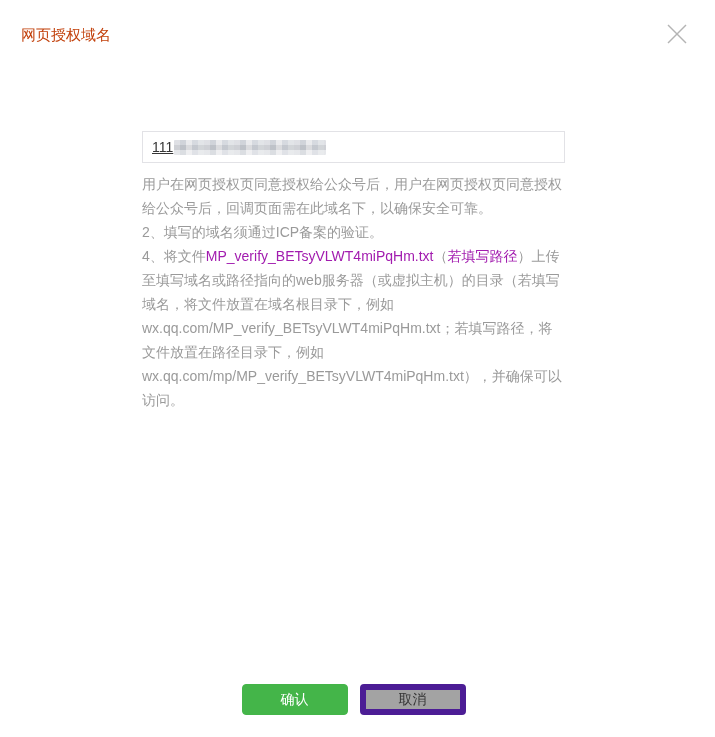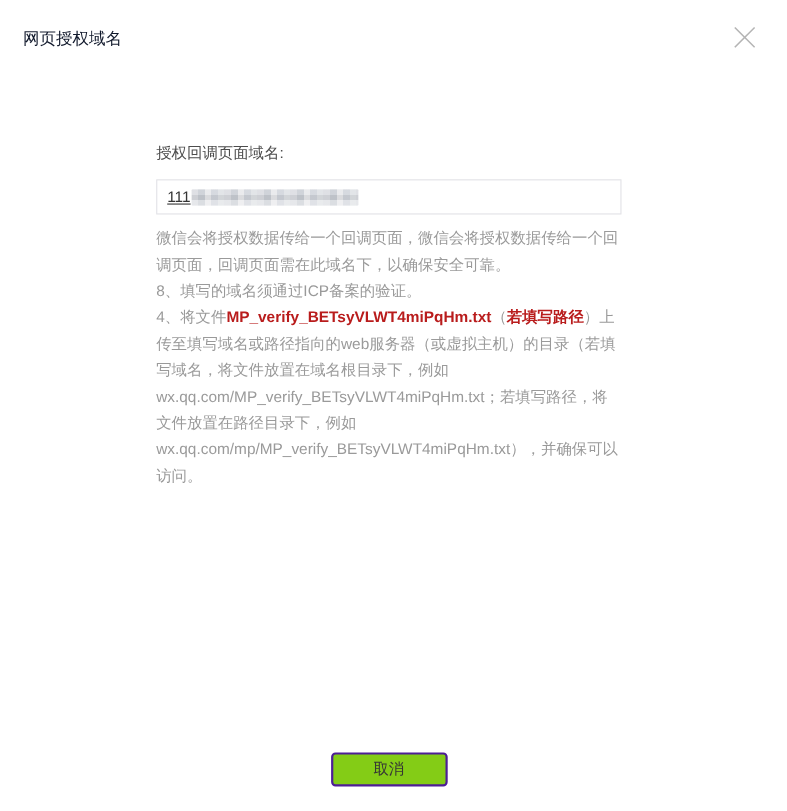--- a/index.html
+++ b/index.html
@@ -7,21 +7,21 @@
     width: 715px; height: 737px;
     background: #ffffff;
     font-family: "Liberation Sans", "DejaVu Sans", sans-serif;
     position: relative;
     overflow: hidden;
   }
   .dialog { position: absolute; inset: 0; background: #fff; }
 
   .dialog-title {
     position: absolute; left: 21px; top: 26px;
-    font-size: 15px; color: #0f172a;
+    font-size: 15px; color: #c2410c;
   }
   .close-btn {
     position: absolute; right: 26px; top: 22px;
     width: 24px; height: 24px;
     cursor: pointer;
     display: flex; align-items: center; justify-content: center;
   }
   .close-btn svg { display: block; }
 
   .content {
@@ -54,78 +54,77 @@
     border-radius: 1px;
   }
 
   .desc {
     margin-top: 9px;
     font-size: 14px; line-height: 24px;
     color: #9a9a9a;
   }
   .desc p { margin: 0; }
   .green-link {
-    color: #b91c1c;
+    color: #a21caf;
     cursor: pointer;
     text-decoration: none;
-    font-weight: bold;
   }
 
   .btn-row {
     position: absolute; left: 142px; top: 684px; width: 423px;
     display: flex; justify-content: center; gap: 12px;
   }
   .btn {
     min-width: 106px; height: 31px;
     font-size: 14px;
     border-radius: 4px;
     cursor: pointer;
     display: inline-flex; align-items: center; justify-content: center;
     padding: 0 30px;
     font-family: "Liberation Sans", "DejaVu Sans", sans-serif;
   }
   .btn-confirm {
     background: #44b549; color: #ffffff;
     border: 1px solid #44b549;
   }
   .btn-cancel {
-    background: #84cc16; color: #353535;
-    border: 2px solid #4c1d95;
+    background: #a3a3a3; color: #353535;
+    border: 6px solid #4c1d95;
   }
 </style>
 </head>
 <body>
 
 <div class="dialog">
 
   <div class="dialog-title">网页授权域名</div>
 
   <div class="close-btn">
     <span>
       <svg width="22" height="22" viewBox="0 0 22 22">
         <line x1="2" y1="2" x2="20" y2="20" stroke="#b4b4b4" stroke-width="1.4"></line>
         <line x1="20" y1="2" x2="2" y2="20" stroke="#b4b4b4" stroke-width="1.4"></line>
       </svg>
     </span>
   </div>
 
   <div class="content">
 
-    <div class="field-label">授权回调页面域名:</div>
 
     <div class="domain-input">
       <span class="input-text">111</span>
       <span class="censored-blur"></span>
     </div>
 
     <div class="desc">
-      <p>微信会将授权数据传给一个回调页面，微信会将授权数据传给一个回调页面，回调页面需在此域名下，以确保安全可靠。</p>
-      <p>8、填写的域名须通过ICP备案的验证。</p>
+      <p>用户在网页授权页同意授权给公众号后，用户在网页授权页同意授权给公众号后，回调页面需在此域名下，以确保安全可靠。</p>
+      <p>2、填写的域名须通过ICP备案的验证。</p>
       <p><span>4、将文件</span><span class="green-link">MP_verify_BETsyVLWT4miPqHm.txt</span><span>（</span><span class="green-link">若填写路径</span><span>）</span><span>上传至填写域名或路径指向的web服务器（或虚拟主机）的目录（若填写域名，将文件放置在域名根目录下，例如wx.qq.com/MP_verify_BETsyVLWT4miPqHm.txt；若填写路径，将文件放置在路径目录下，例如wx.qq.com/mp/MP_verify_BETsyVLWT4miPqHm.txt），并确保可以访问。</span></p>
     </div>
 
   </div>
 
   <div class="btn-row">
+    <button class="btn btn-confirm">确认</button>
     <button class="btn btn-cancel">取消</button>
   </div>
 
 </div>
 
 </body></html>

